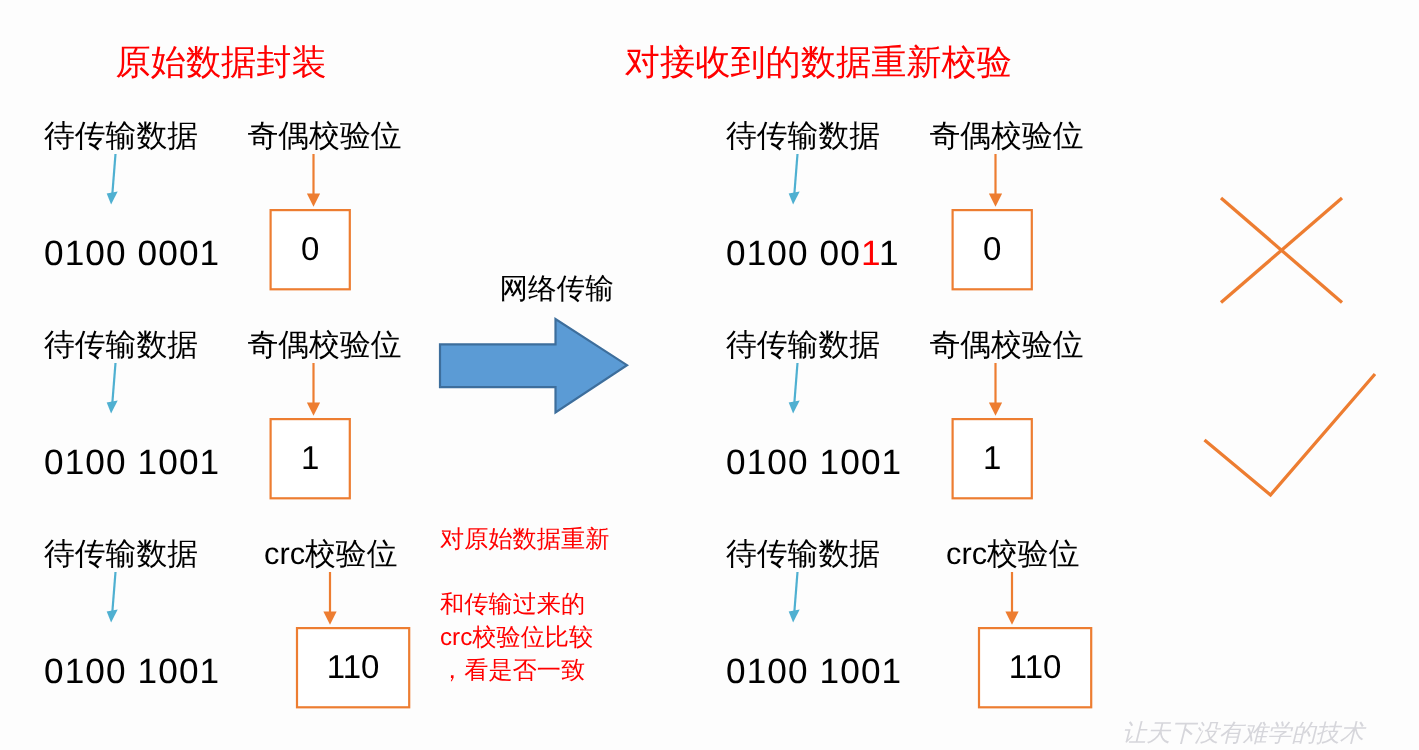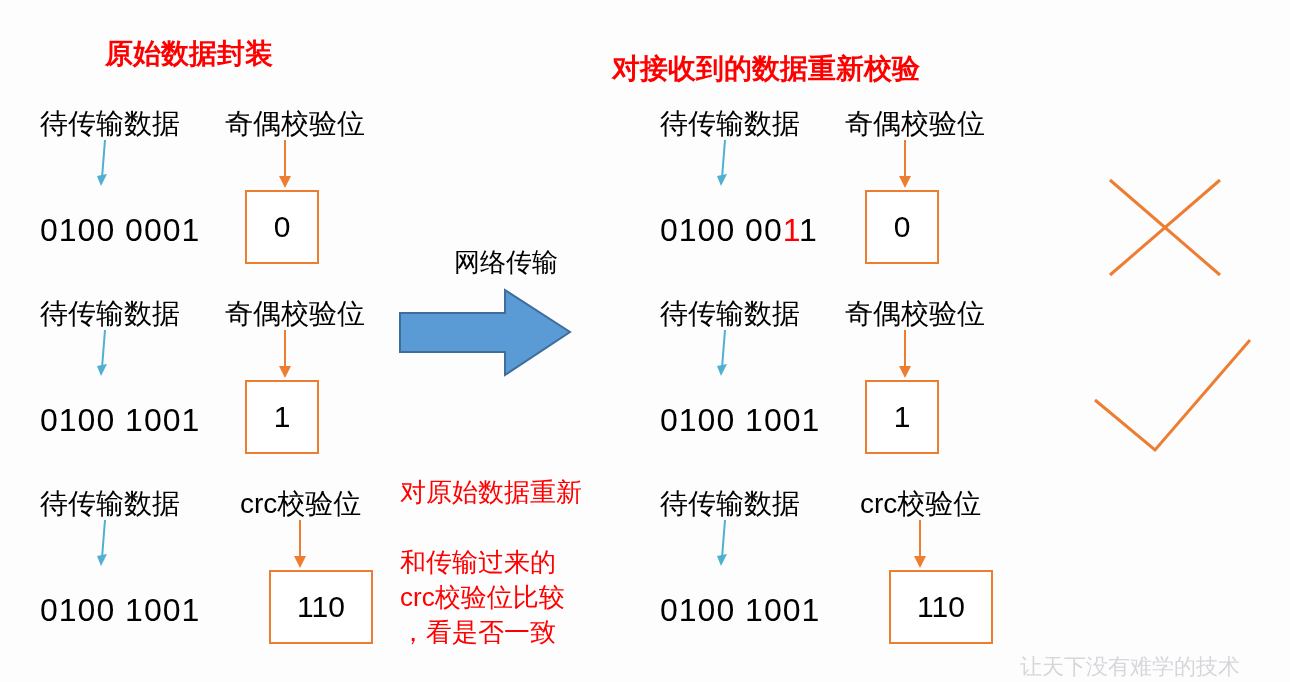--- a/index.html
+++ b/index.html
@@ -8,22 +8,22 @@
     width: 1290px;
     height: 682px;
     background: #fdfdfd;
     font-family: "Microsoft YaHei", "SimSun", sans-serif;
     overflow: hidden;
     position: relative;
   }
   .abs { position: absolute; }
   .title {
     color: #ff0000;
-    font-size: 28px;
-    font-weight: 700;
+    font-size: 32px;
+    font-weight: 400;
   }
   .label {
     color: #000;
     font-size: 28px;
   }
   .data-text {
     color: #000;
     font-size: 32px;
     font-family: Arial, sans-serif;
     letter-spacing: 1px;
@@ -36,38 +36,39 @@
     color: #000;
     display: flex;
     align-items: center;
     justify-content: center;
     font-family: Arial, sans-serif;
   }
   .box-small { width: 70px; height: 70px; }
   .box-wide  { width: 100px; height: 70px; margin-left: 24px; }
   .note {
     color: #ff0000;
-    font-size: 26px;
+    font-size: 22px;
     line-height: 1.35;
   }
   .mid-label {
     color: #000;
     font-size: 26px;
   }
   .watermark {
     color: rgba(100,100,120,0.25);
     font-size: 22px;
     font-family: "KaiTi","STKaiti",serif;
+    font-style: italic;
   }
 </style>
 </head>
 <body>
 
 <div class="abs title" style="left:105px; top:35px;">原始数据封装</div>
-<div class="abs title" style="left:612px; top:35px;margin-top:15px;">对接收到的数据重新校验</div>
+<div class="abs title" style="left:568px; top:35px;">对接收到的数据重新校验</div>
 
 <div class="abs label" style="left:40px; top:105px;">待传输数据</div>
 <div class="abs label" style="left:225px; top:105px;">奇偶校验位</div>
 
 <svg class="abs" style="left:95px; top:140px;" width="20" height="50">
   <line x1="10" y1="0" x2="7" y2="38" stroke="#4fb0d1" stroke-width="2"></line>
   <polygon points="2,36 12,34 6,46" fill="#4fb0d1"></polygon>
 </svg>
 <svg class="abs" style="left:275px; top:140px;" width="20" height="50">
   <line x1="10" y1="0" x2="10" y2="38" stroke="#ed7d31" stroke-width="2"></line>

